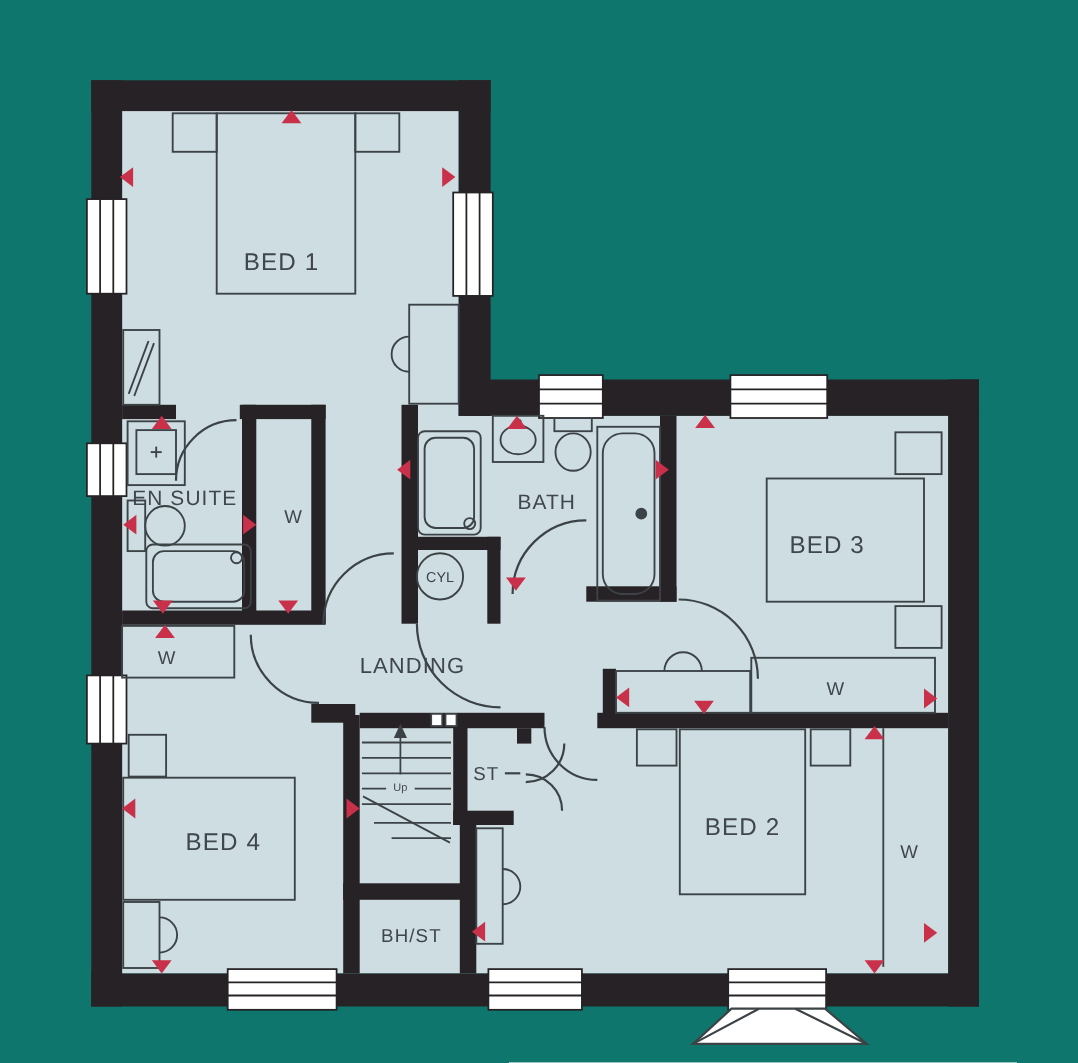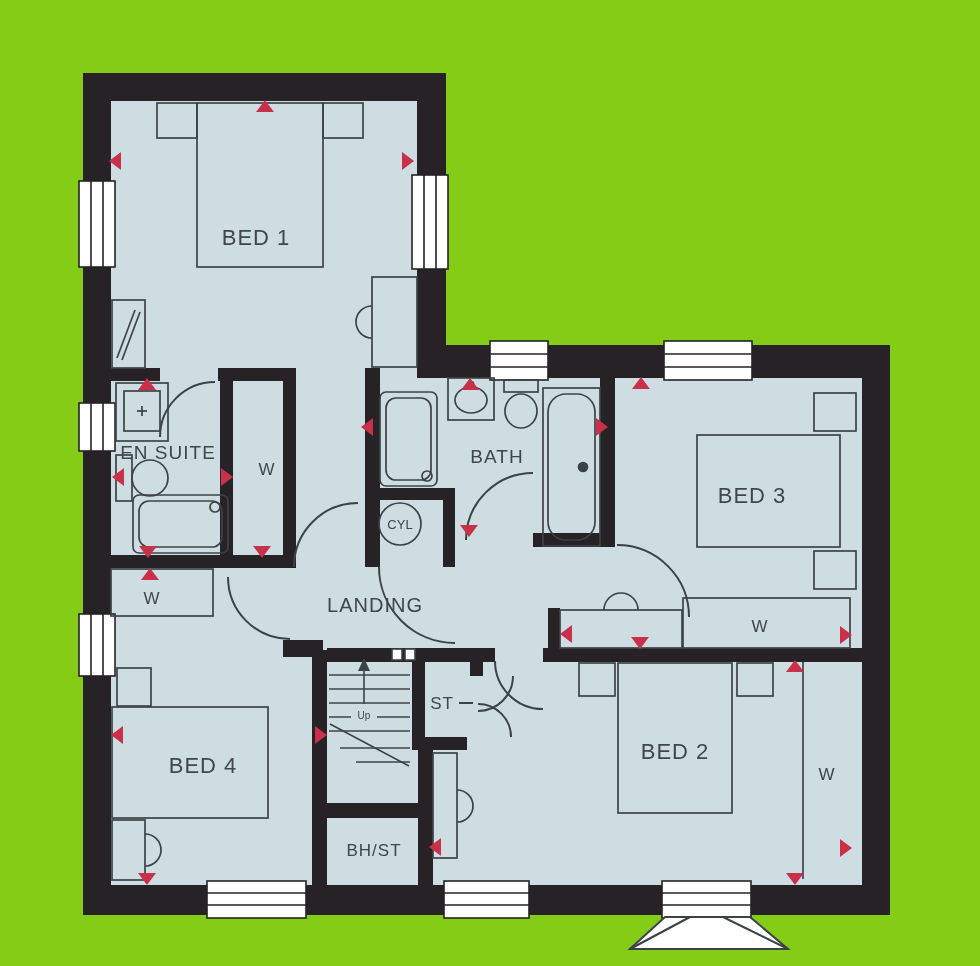--- a/index.html
+++ b/index.html
@@ -1,16 +1,16 @@
 <!DOCTYPE html>
 <html><head>
 <meta charset="utf-8">
 <style>
   html,body{margin:0;padding:0;background:#ffffff;}
-  .stage{width:980px;height:966px;position:relative;background:#84cc16;font-family:"Liberation Sans",sans-serif;text-align:right;}
+  .stage{width:980px;height:966px;position:relative;background:#0f766e;font-family:"Liberation Sans",sans-serif;text-align:right;}
   svg{display:block;}
   text{font-family:"Liberation Sans","DejaVu Sans",sans-serif;fill:#3f464c;}
   .room-label{font-size:22px;letter-spacing:1px;}
   .small-label{font-size:17px;letter-spacing:1px;}
   .tiny-label{font-size:13px;}
   .up-label{font-size:10px;}
 </style>
 </head>
 <body>
 

